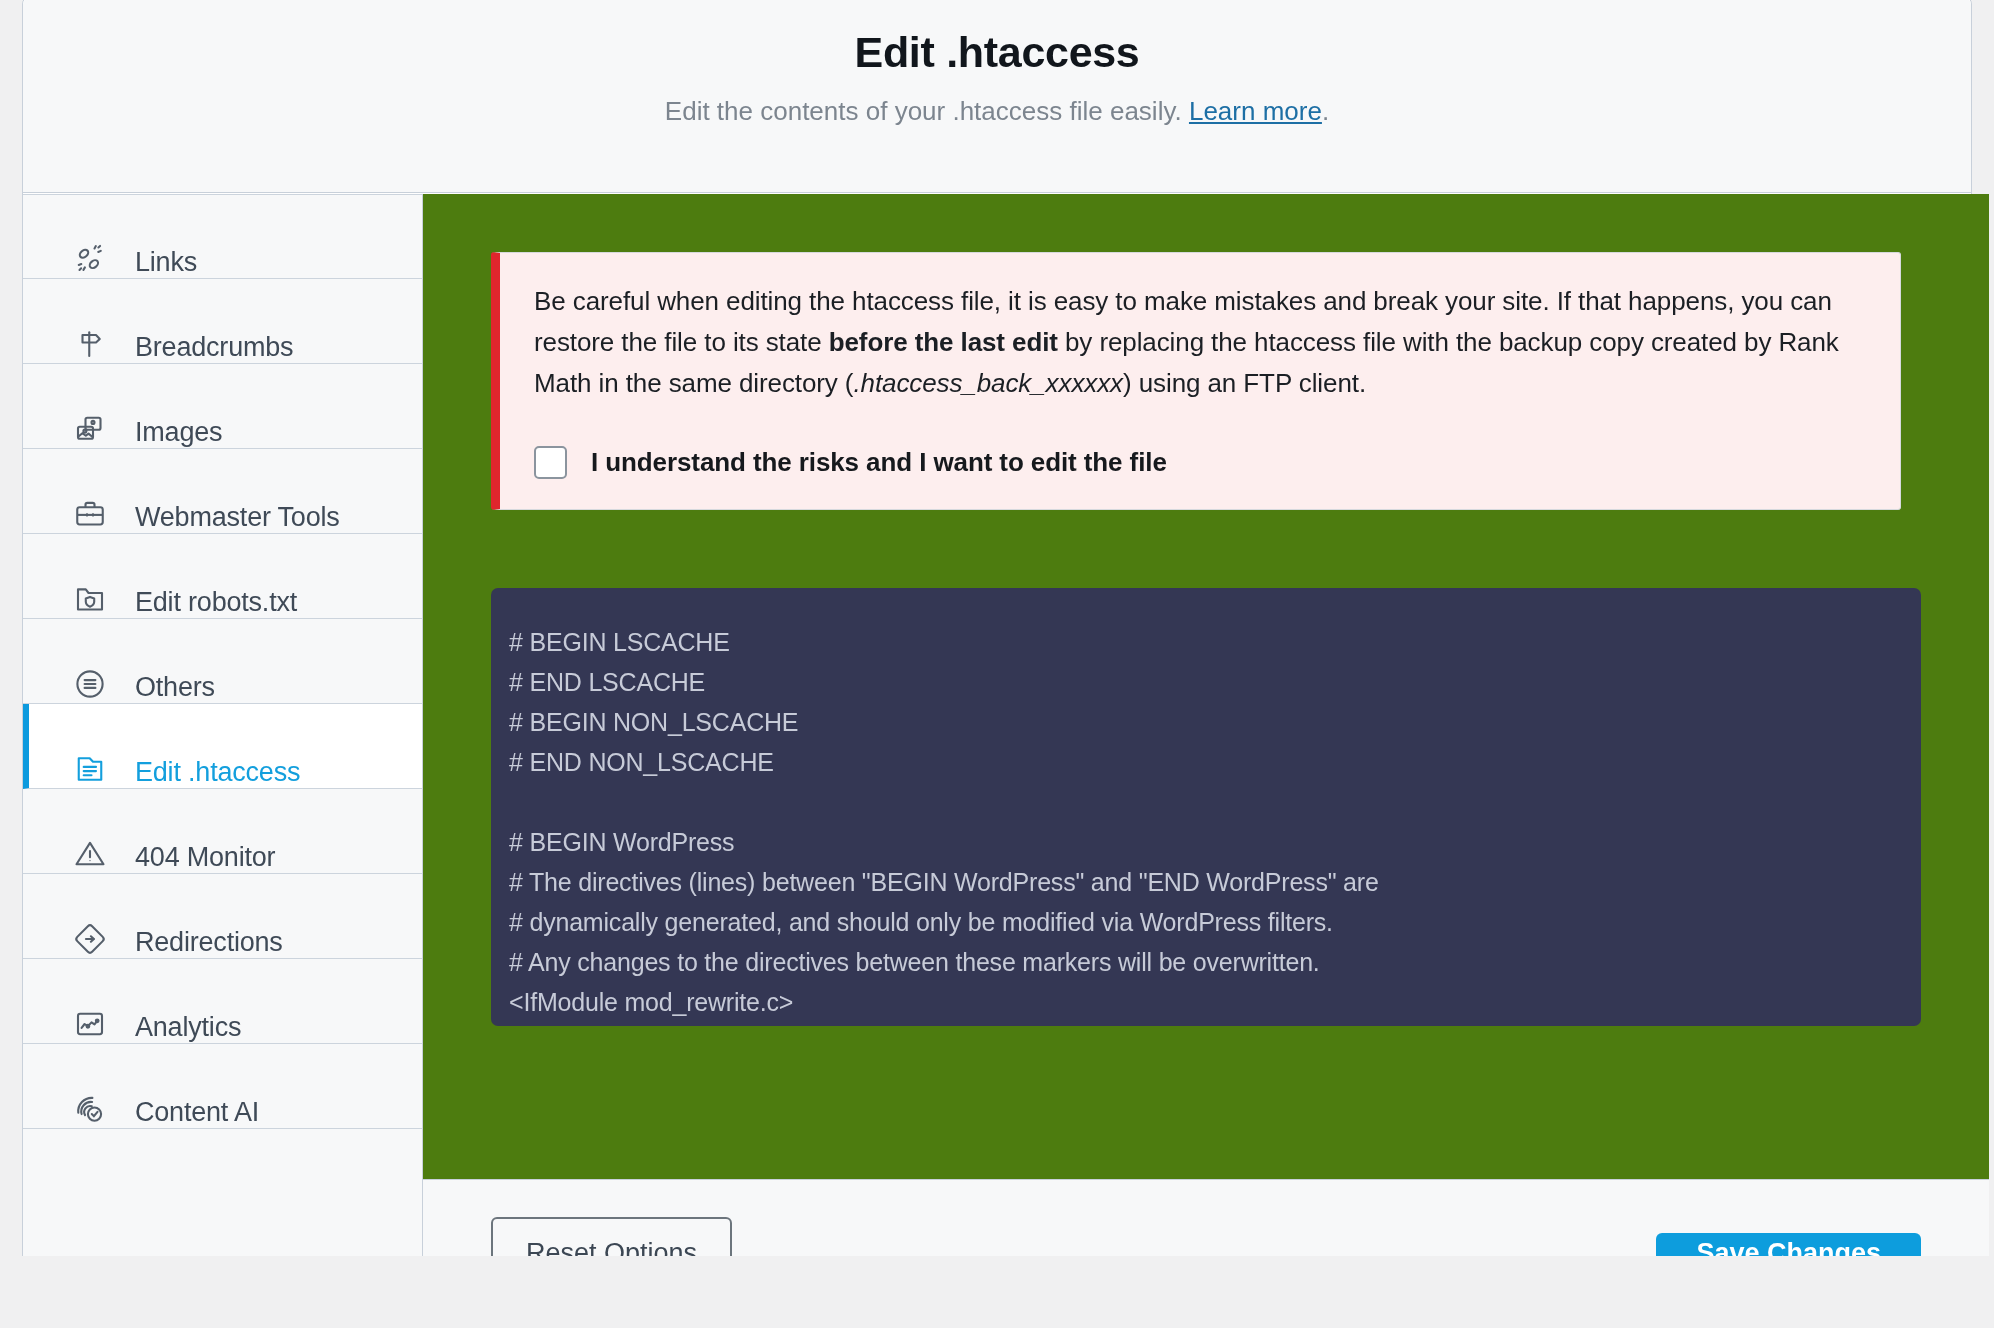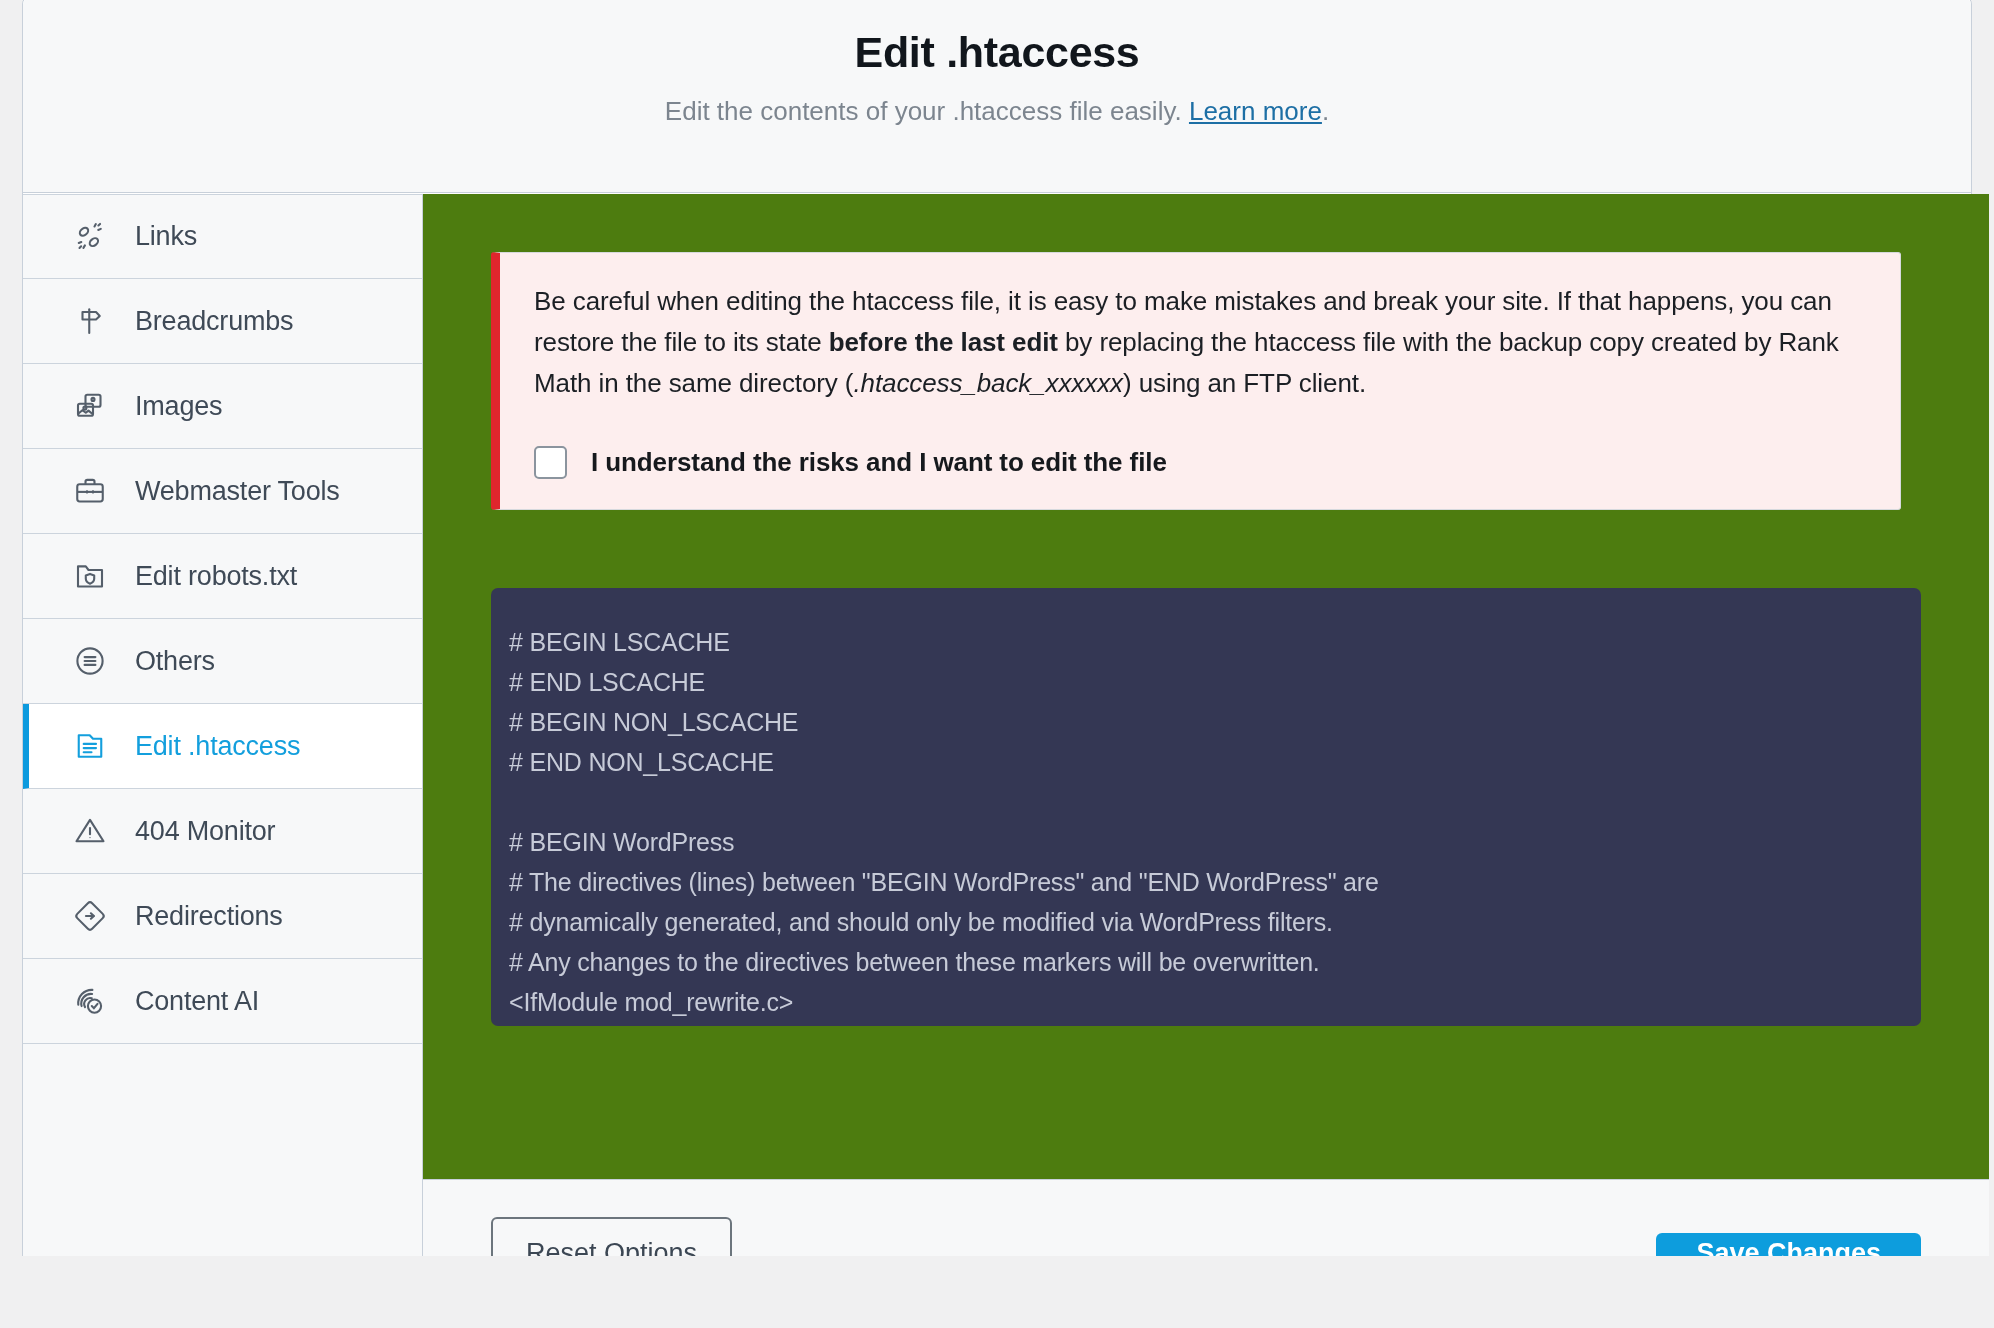--- a/index.html
+++ b/index.html
@@ -75,21 +75,21 @@
   .sidebar {
     width: 400px;
     flex: 0 0 400px;
     background: #f7f8f9;
     border-right: 1px solid #c8d0da;
     padding-top: 0;
   }
   .nav-item {
     position: relative;
     display: flex;
-    align-items: center;
+    align-items: flex-end;
     height: 85px;
     padding-left: 48px;
     border-bottom: 1px solid #ccd4dd;
     background: #f7f8f9;
     cursor: pointer;
   }
   .nav-item:first-child { border-top: 1px solid #ccd4dd; }
   .nav-item .nav-icon {
     width: 38px; height: 38px;
     flex: 0 0 38px;
@@ -347,20 +347,31 @@
           <span class="nav-icon">
             <svg viewBox="0 0 24 24" fill="none" stroke="currentColor" stroke-width="1.4" stroke-linejoin="round" stroke-linecap="round">
               <rect x="5" y="5" width="14" height="14" rx="2" transform="rotate(45 12 12)"></rect>
               <line x1="9.3" y1="12" x2="14.4" y2="12"></line>
               <polyline points="12.6,10.2 14.6,12 12.6,13.8"></polyline>
             </svg>
           </span>
           <span class="nav-label">Redirections</span>
         </div>
 
+        <div class="nav-item">
+          <span class="nav-icon">
+            <svg viewBox="0 0 24 24" fill="none" stroke="currentColor" stroke-width="1.4" stroke-linejoin="round" stroke-linecap="round">
+              <rect x="4" y="5.2" width="16" height="13.6" rx="1.4"></rect>
+              <path d="M6.4 14.6l2-2.6 2.2 1.5 2.4-2.6 2 1.4 1.8-2.4"></path>
+              <circle cx="10.6" cy="13.5" r="0.9"></circle>
+              <circle cx="16.8" cy="9.9" r="0.9"></circle>
+            </svg>
+          </span>
+          <span class="nav-label">Analytics</span>
+        </div>
 
         <div class="nav-item">
           <span class="nav-icon">
             <svg viewBox="0 0 24 24" fill="none" stroke="currentColor" stroke-width="1.4" stroke-linecap="round">
               <path d="M4.2 14.5A9 9 0 0 1 13.6 4.6"></path>
               <path d="M6.4 15.4A6.5 6.5 0 0 1 13.4 7.3"></path>
               <path d="M8.7 16.1A4 4 0 0 1 13.2 10.2"></path>
               <circle cx="15" cy="15.4" r="4.4"></circle>
               <polyline points="13.2,15.4 14.6,16.8 17,13.9"></polyline>
             </svg>

